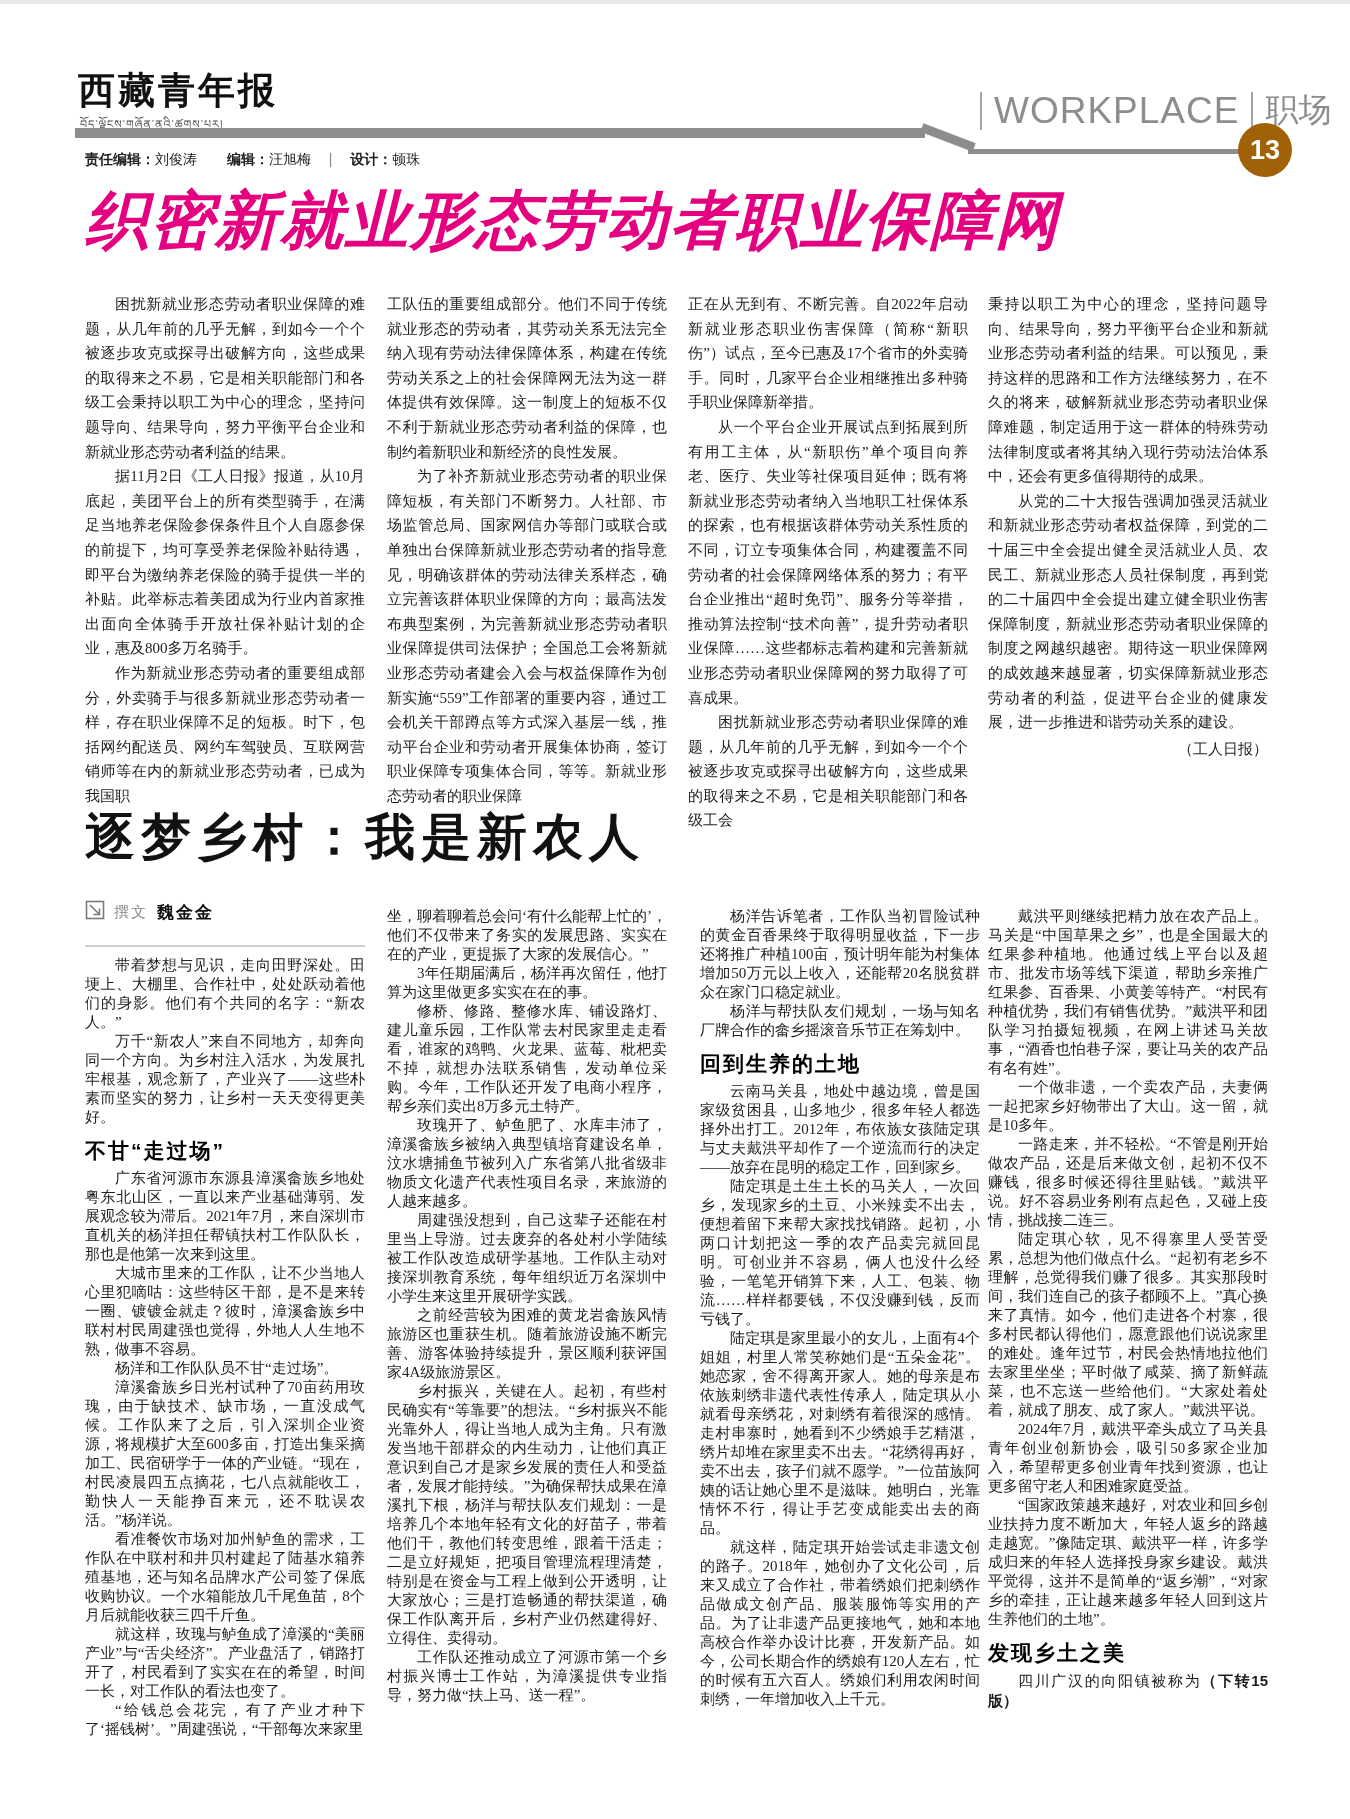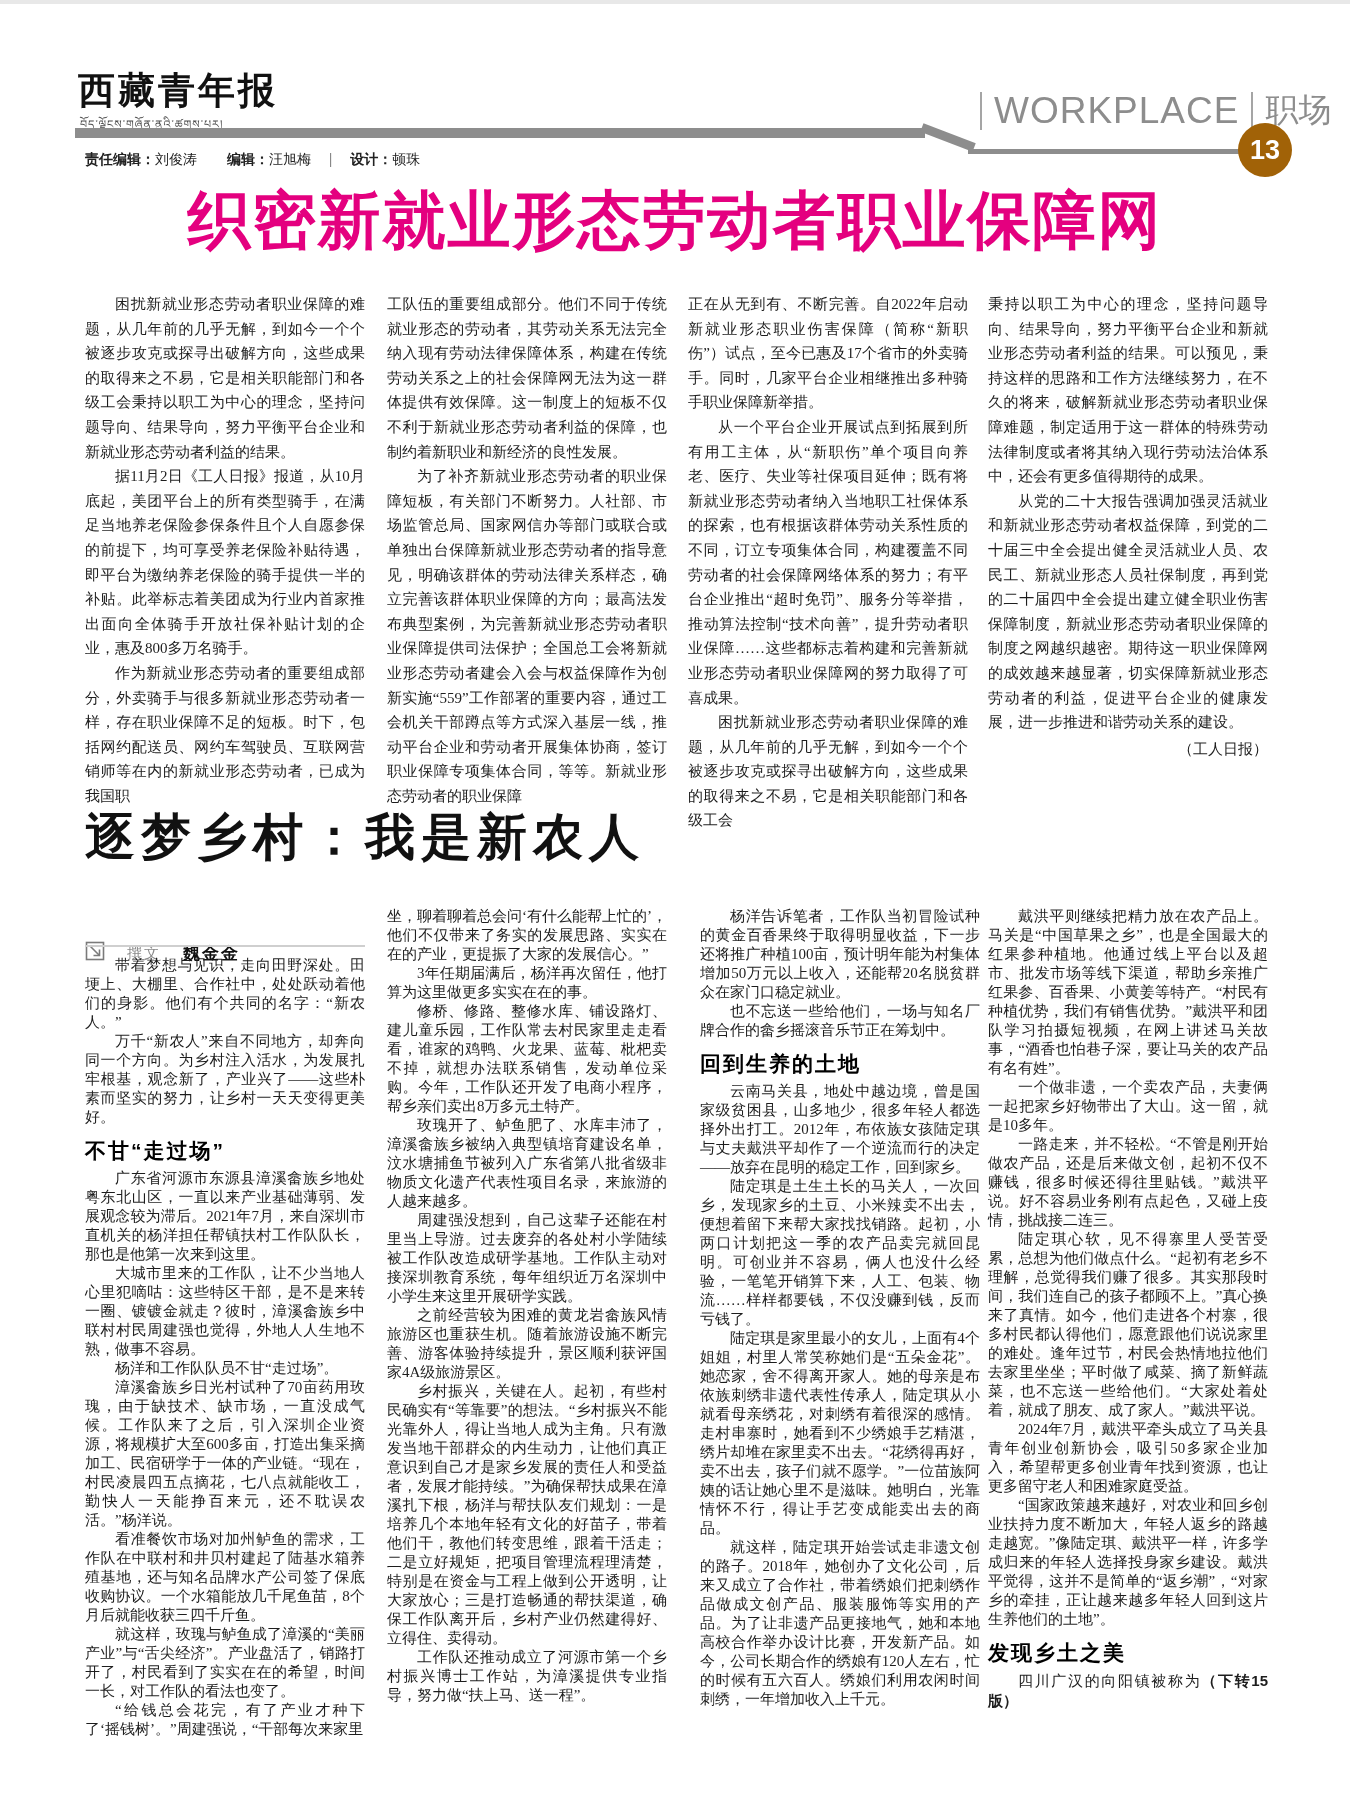--- a/index.html
+++ b/index.html
@@ -22,31 +22,31 @@
   .page-circle{position:absolute;left:1238px;top:119px;width:54px;height:54px;border-radius:50%;
                background:#a16207;color:#fff;display:flex;align-items:center;justify-content:center;
                font-family:"Liberation Sans","DejaVu Sans",sans-serif;font-weight:bold;font-size:27px;}
   .credits{position:absolute;left:85px;top:147px;font-size:14px;color:#222;
            font-family:"Liberation Sans","DejaVu Sans",sans-serif;}
   .credits .role{font-weight:bold;}
   .credits .gap{display:inline-block;width:26px;}
   .credits .div{color:#888;padding:0 14px;}
 
   
-  .headline1{position:absolute;left:85px;top:176px;width:1180px;text-align:center;
+  .headline1{position:absolute;left:85px;top:176px;width:1180px;text-align:left;
              font-family:"Liberation Sans","DejaVu Sans",sans-serif;font-weight:bold;
-             font-size:63px;letter-spacing:2px;line-height:80px;}
+             font-size:63px;letter-spacing:2px;line-height:80px;font-style:italic;}
   .a1col{position:absolute;top:288px;width:280px;font-size:15px;line-height:24.6px;
          text-align:justify;text-justify:inter-ideograph;}
   .a1c1{left:85px;} .a1c2{left:387px;} .a1c3{left:688px;} .a1c4{left:988px;}
 
   
   .title2{position:absolute;left:85px;top:800px;width:1180px;
           font-size:50px;font-weight:bold;letter-spacing:6px;color:#111;}
-  .byline{position:absolute;left:85px;top:937px;display:flex;align-items:center;gap:22px;}
+  .byline{position:absolute;left:85px;top:896px;display:flex;align-items:center;gap:9px;}
   .byline .label{font-size:15px;color:#8a8a8a;letter-spacing:2px;}
   .byline .author{font-size:17px;font-weight:bold;color:#111;letter-spacing:2px;}
   .byline-rule{position:absolute;left:85px;top:941px;width:280px;height:2px;background:#cfcfcf;}
   .a2col{position:absolute;width:280px;font-size:15px;line-height:19px;
          text-align:justify;text-justify:inter-ideograph;}
   .a2c1{left:85px;top:952px;} .a2c2{left:387px;top:903px;}
   .a2c3{left:700px;top:903px;} .a2c4{left:988px;top:903px;}
 
   
   p{margin:0;}
@@ -139,21 +139,21 @@
       <p class="para">3年任期届满后，杨洋再次留任，他打算为这里做更多实实在在的事。</p>
       <p class="para">修桥、修路、整修水库、铺设路灯、建儿童乐园，工作队常去村民家里走走看看，谁家的鸡鸭、火龙果、蓝莓、枇杷卖不掉，就想办法联系销售，发动单位采购。今年，工作队还开发了电商小程序，帮乡亲们卖出8万多元土特产。</p>
       <p class="para">玫瑰开了、鲈鱼肥了、水库丰沛了，漳溪畲族乡被纳入典型镇培育建设名单，汶水塘捕鱼节被列入广东省第八批省级非物质文化遗产代表性项目名录，来旅游的人越来越多。</p>
       <p class="para">周建强没想到，自己这辈子还能在村里当上导游。过去废弃的各处村小学陆续被工作队改造成研学基地。工作队主动对接深圳教育系统，每年组织近万名深圳中小学生来这里开展研学实践。</p>
       <p class="para">之前经营较为困难的黄龙岩畲族风情旅游区也重获生机。随着旅游设施不断完善、游客体验持续提升，景区顺利获评国家4A级旅游景区。</p>
       <p class="para">乡村振兴，关键在人。起初，有些村民确实有“等靠要”的想法。“乡村振兴不能光靠外人，得让当地人成为主角。只有激发当地干部群众的内生动力，让他们真正意识到自己才是家乡发展的责任人和受益者，发展才能持续。”为确保帮扶成果在漳溪扎下根，杨洋与帮扶队友们规划：一是培养几个本地年轻有文化的好苗子，带着他们干，教他们转变思维，跟着干活走；二是立好规矩，把项目管理流程理清楚，特别是在资金与工程上做到公开透明，让大家放心；三是打造畅通的帮扶渠道，确保工作队离开后，乡村产业仍然建得好、立得住、卖得动。</p>
       <p class="para">工作队还推动成立了河源市第一个乡村振兴博士工作站，为漳溪提供专业指导，努力做“扶上马、送一程”。</p>
     </div>
   <div class="a2col a2c3">
       <p class="para">杨洋告诉笔者，工作队当初冒险试种的黄金百香果终于取得明显收益，下一步还将推广种植100亩，预计明年能为村集体增加50万元以上收入，还能帮20名脱贫群众在家门口稳定就业。</p>
-      <p class="para">也不忘送一些给他们，一场与知名厂牌合作的畲乡摇滚音乐节正在筹划中。</p>
+      <p class="para">杨洋与帮扶队友们规划，一场与知名厂牌合作的畲乡摇滚音乐节正在筹划中。</p>
       <h3 class="subhead">回到生养的土地</h3>
       <p class="para">云南马关县，地处中越边境，曾是国家级贫困县，山多地少，很多年轻人都选择外出打工。2012年，布依族女孩陆定琪与丈夫戴洪平却作了一个逆流而行的决定——放弃在昆明的稳定工作，回到家乡。</p>
       <p class="para">陆定琪是土生土长的马关人，一次回乡，发现家乡的土豆、小米辣卖不出去，便想着留下来帮大家找找销路。起初，小两口计划把这一季的农产品卖完就回昆明。可创业并不容易，俩人也没什么经验，一笔笔开销算下来，人工、包装、物流……样样都要钱，不仅没赚到钱，反而亏钱了。</p>
       <p class="para">陆定琪是家里最小的女儿，上面有4个姐姐，村里人常笑称她们是“五朵金花”。她恋家，舍不得离开家人。她的母亲是布依族刺绣非遗代表性传承人，陆定琪从小就看母亲绣花，对刺绣有着很深的感情。走村串寨时，她看到不少绣娘手艺精湛，绣片却堆在家里卖不出去。“花绣得再好，卖不出去，孩子们就不愿学。”一位苗族阿姨的话让她心里不是滋味。她明白，光靠情怀不行，得让手艺变成能卖出去的商品。</p>
       <p class="para">就这样，陆定琪开始尝试走非遗文创的路子。2018年，她创办了文化公司，后来又成立了合作社，带着绣娘们把刺绣作品做成文创产品、服装服饰等实用的产品。为了让非遗产品更接地气，她和本地高校合作举办设计比赛，开发新产品。如今，公司长期合作的绣娘有120人左右，忙的时候有五六百人。绣娘们利用农闲时间刺绣，一年增加收入上千元。</p>
     </div>
   <div class="a2col a2c4">
       <p class="para">戴洪平则继续把精力放在农产品上。马关是“中国草果之乡”，也是全国最大的红果参种植地。他通过线上平台以及超市、批发市场等线下渠道，帮助乡亲推广红果参、百香果、小黄姜等特产。“村民有种植优势，我们有销售优势。”戴洪平和团队学习拍摄短视频，在网上讲述马关故事，“酒香也怕巷子深，要让马关的农产品有名有姓”。</p>
       <p class="para">一个做非遗，一个卖农产品，夫妻俩一起把家乡好物带出了大山。这一留，就是10多年。</p>
       <p class="para">一路走来，并不轻松。“不管是刚开始做农产品，还是后来做文创，起初不仅不赚钱，很多时候还得往里贴钱。”戴洪平说。好不容易业务刚有点起色，又碰上疫情，挑战接二连三。</p>

